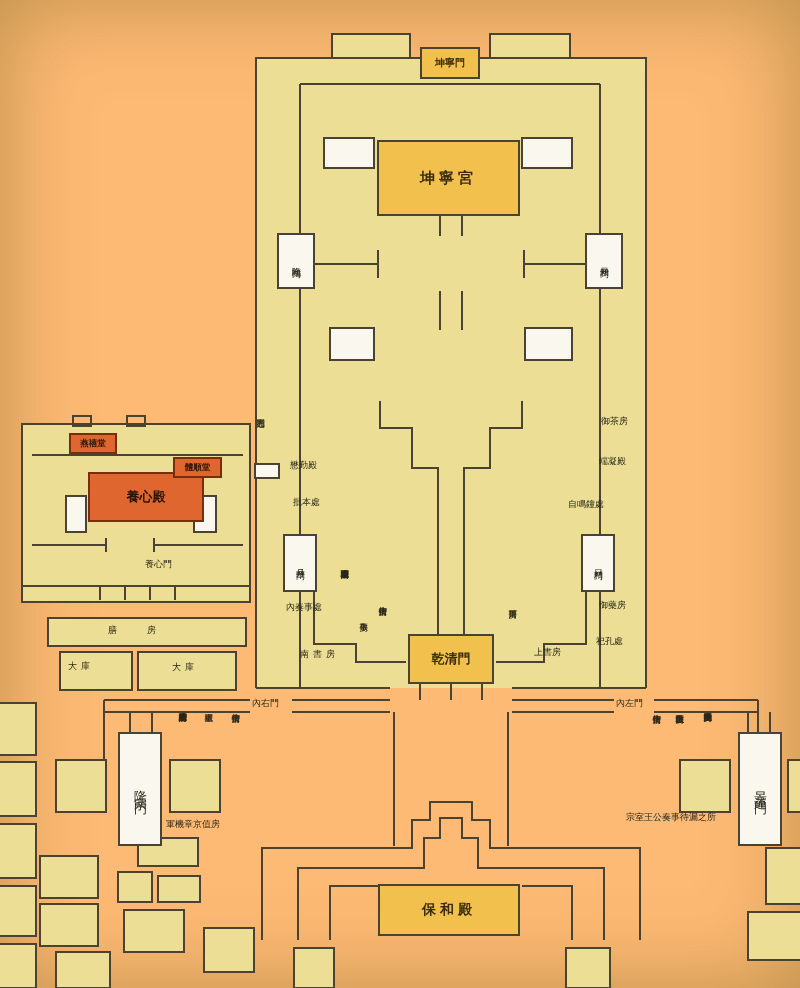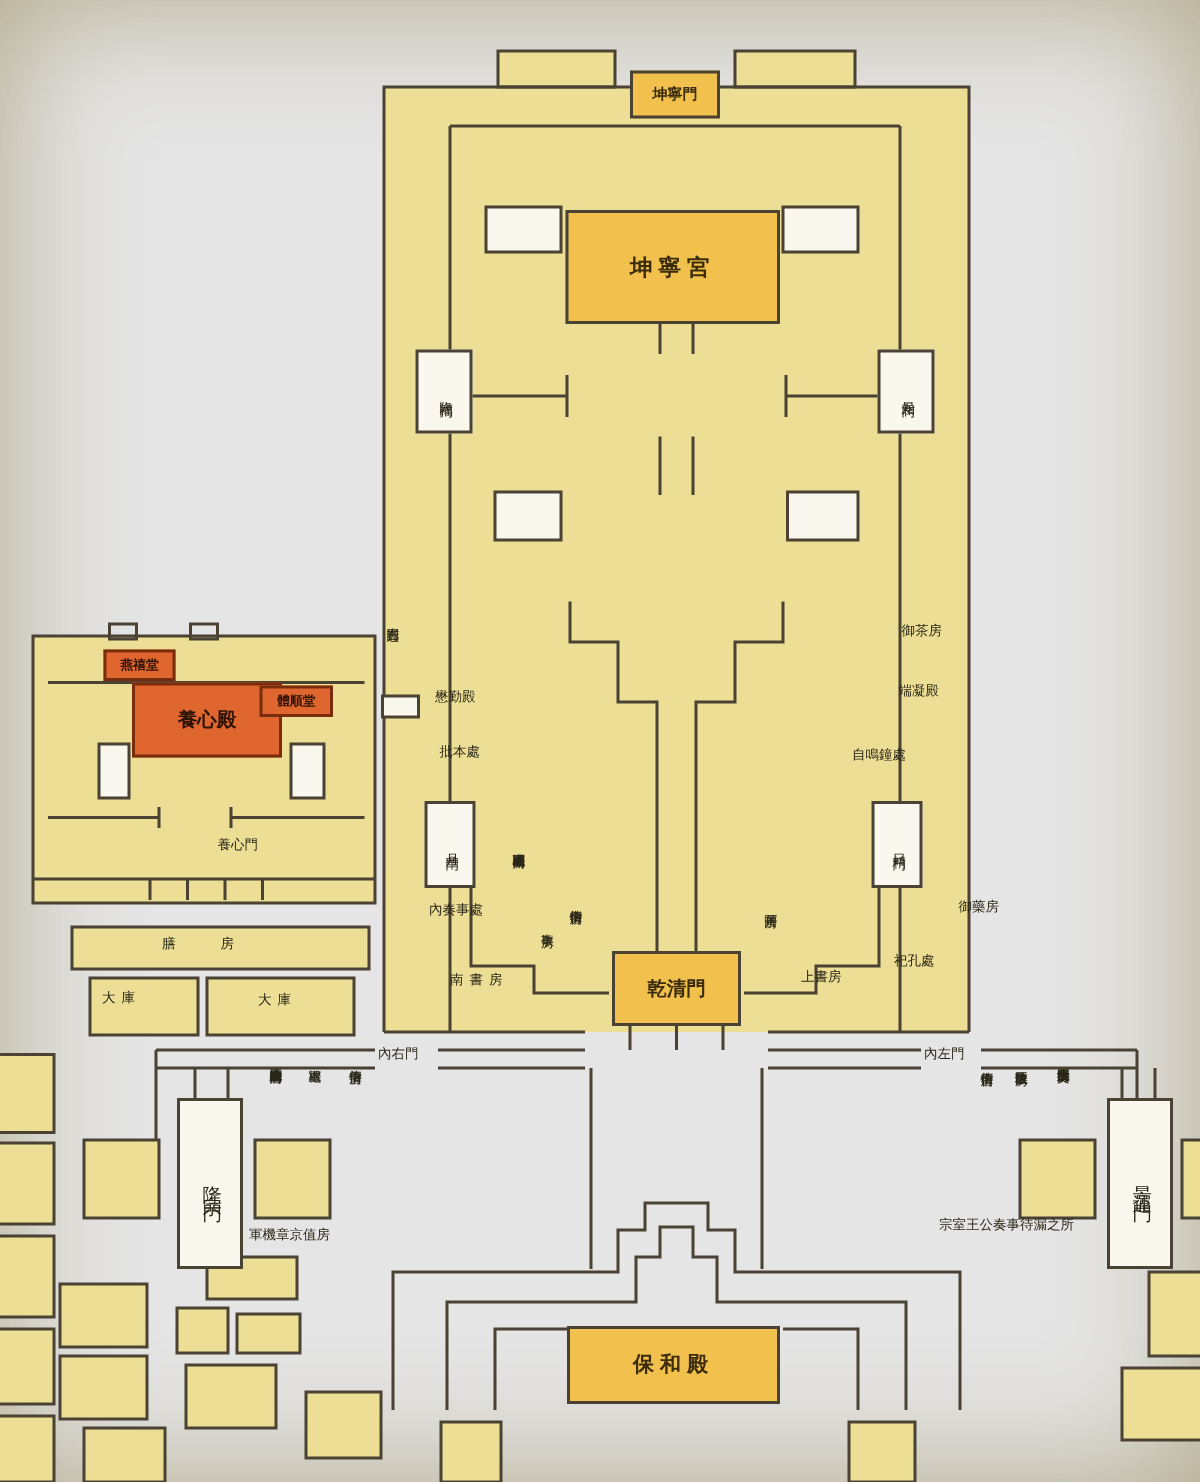--- a/index.html
+++ b/index.html
@@ -1,16 +1,16 @@
 <!DOCTYPE html>
 <html><head>
 <meta charset="utf-8">
 <style>
   html,body{margin:0;padding:0;background:#d8c76f;}
-  .canvas{position:relative;width:800px;height:988px;background:#e5e5e5;overflow:hidden;
+  .canvas{position:relative;width:800px;height:988px;background:#fdba74;overflow:hidden;
           font-family:"DejaVu Sans",sans-serif;color:#2b2718;
           box-shadow:inset 0 0 90px rgba(110,90,25,.45);}
   .canvas svg{position:absolute;left:0;top:0;}
   .w{fill:none;stroke:#4a4334;stroke-width:2;}
   .wb{fill:#f9f7ee;stroke:#4a4334;stroke-width:2;}
   .c{fill:#ecdf95;stroke:#4a4334;stroke-width:2;}
   .box{position:absolute;box-sizing:border-box;border:2px solid #4a4334;
        display:flex;align-items:center;justify-content:center;text-align:center;}
   .hall{background:#f2c04d;color:#3a2c0d;font-weight:bold;}
   .hall-red{background:#e0662f;color:#2b1305;font-weight:bold;border-color:#7a2d0d;}
@@ -112,21 +112,21 @@
     <rect class="c" x="566" y="948" width="44" height="40"></rect>
 
     <rect class="c" x="766" y="848" width="40" height="56"></rect>
     <rect class="c" x="748" y="912" width="58" height="48"></rect>
   </svg>
 
   <div class="box hall" style="left:420px;top:47px;width:60px;height:32px;font-size:10px;">坤寧門</div>
   <div class="box hall" style="left:377px;top:140px;width:143px;height:76px;font-size:15px;letter-spacing:4px;">坤寧宮</div>
   <div class="box hall" style="left:408px;top:634px;width:86px;height:50px;font-size:13px;">乾清門</div>
   <div class="box hall" style="left:378px;top:884px;width:142px;height:52px;font-size:14px;letter-spacing:4px;">保和殿</div>
-  <div class="box hall-red" style="left:88px;top:455px;width:100px;height:50px;font-size:13px;border-width:2px;">養心殿</div>
+  <div class="box hall-red" style="left:88px;top:472px;width:116px;height:50px;font-size:13px;border-width:2px;">養心殿</div>
   <div class="box hall-red" style="left:53px;top:433px;width:48px;height:21px;font-size:8.5px;margin-left:16px;">燕禧堂</div>
   <div class="box hall-red" style="left:173px;top:433px;width:49px;height:21px;font-size:8.5px;margin-top:24px;">體順堂</div>
 
   <div class="box gate" style="left:277px;top:233px;width:38px;height:56px;font-size:9px;letter-spacing:1px;">隆福門</div>
   <div class="box gate" style="left:585px;top:233px;width:38px;height:56px;font-size:9px;letter-spacing:1px;">景和門</div>
   <div class="box gate" style="left:283px;top:534px;width:34px;height:58px;font-size:9px;letter-spacing:1px;">月華門</div>
   <div class="box gate" style="left:581px;top:534px;width:34px;height:58px;font-size:9px;letter-spacing:1px;">日精門</div>
   <div class="box gate" style="left:118px;top:732px;width:44px;height:114px;font-size:13px;letter-spacing:6px;">隆宗門</div>
   <div class="box gate" style="left:738px;top:732px;width:44px;height:114px;font-size:13px;letter-spacing:6px;">景運門</div>
 
@@ -136,21 +136,21 @@
   <div class="lbl" style="left:601px;top:417px;">御茶房</div>
   <div class="lbl" style="left:599px;top:457px;">端凝殿</div>
   <div class="lbl" style="left:568px;top:500px;">自鳴鐘處</div>
   <div class="lbl" style="left:286px;top:603px;">內奏事處</div>
   <div class="lbl v" style="left:340px;top:563px;font-size:8.5px;">內辦理軍機事務處</div>
   <div class="lbl v" style="left:359px;top:616px;font-size:8.5px;">敬事房</div>
   <div class="lbl v" style="left:378px;top:600px;font-size:8.5px;">侍衛值宿房</div>
   <div class="lbl sp4" style="left:300px;top:650px;">南書房</div>
   <div class="lbl v" style="left:508px;top:603px;font-size:8.5px;">阿哥茶房</div>
   <div class="lbl" style="left:534px;top:648px;">上書房</div>
-  <div class="lbl" style="left:599px;top:601px;padding-left:40px;">御藥房</div>
+  <div class="lbl" style="left:599px;top:601px;">御藥房</div>
   <div class="lbl" style="left:596px;top:637px;">祀孔處</div>
   <div class="lbl" style="left:121px;top:560px;margin-left:24px;">養心門</div>
   <div class="lbl" style="left:108px;top:626px;letter-spacing:30px;">膳房</div>
   <div class="lbl sp4" style="left:68px;top:662px;">大庫</div>
   <div class="lbl sp4" style="left:172px;top:663px;">大庫</div>
   <div class="lbl" style="left:252px;top:699px;">內右門</div>
   <div class="lbl" style="left:616px;top:699px;">內左門</div>
   <div class="lbl v" style="left:178px;top:706px;font-size:8.5px;">總管內務府大臣辦事處</div>
   <div class="lbl v" style="left:204px;top:707px;font-size:8.5px;">軍機處</div>
   <div class="lbl v" style="left:231px;top:707px;font-size:8.5px;">侍衛值宿房</div>

